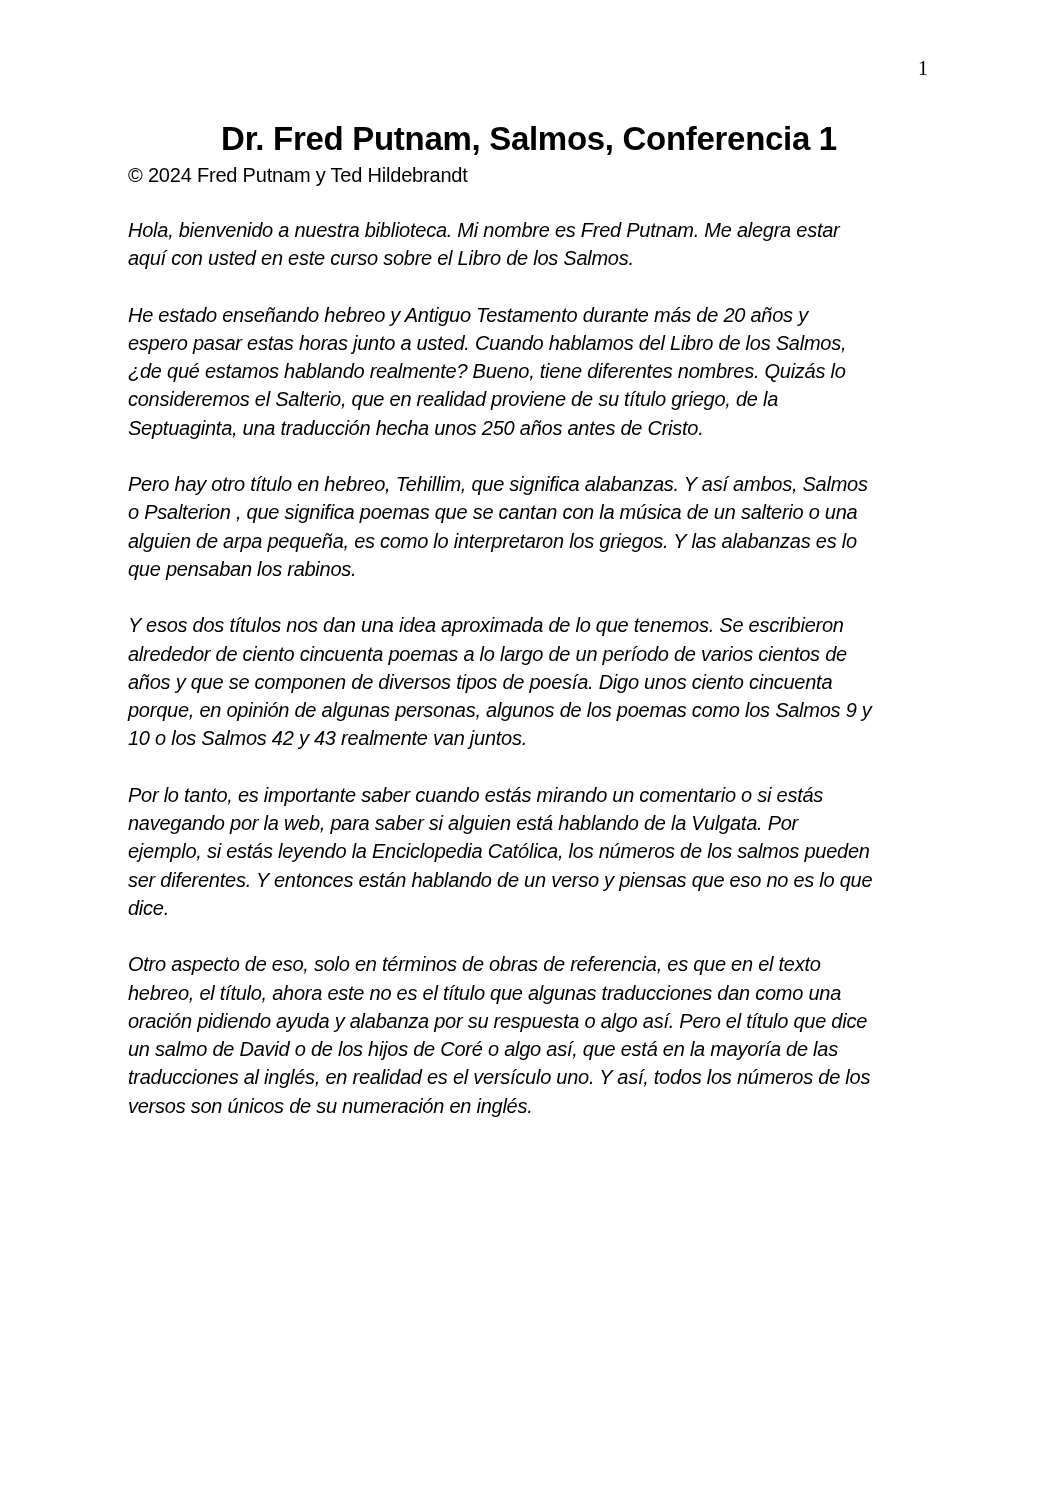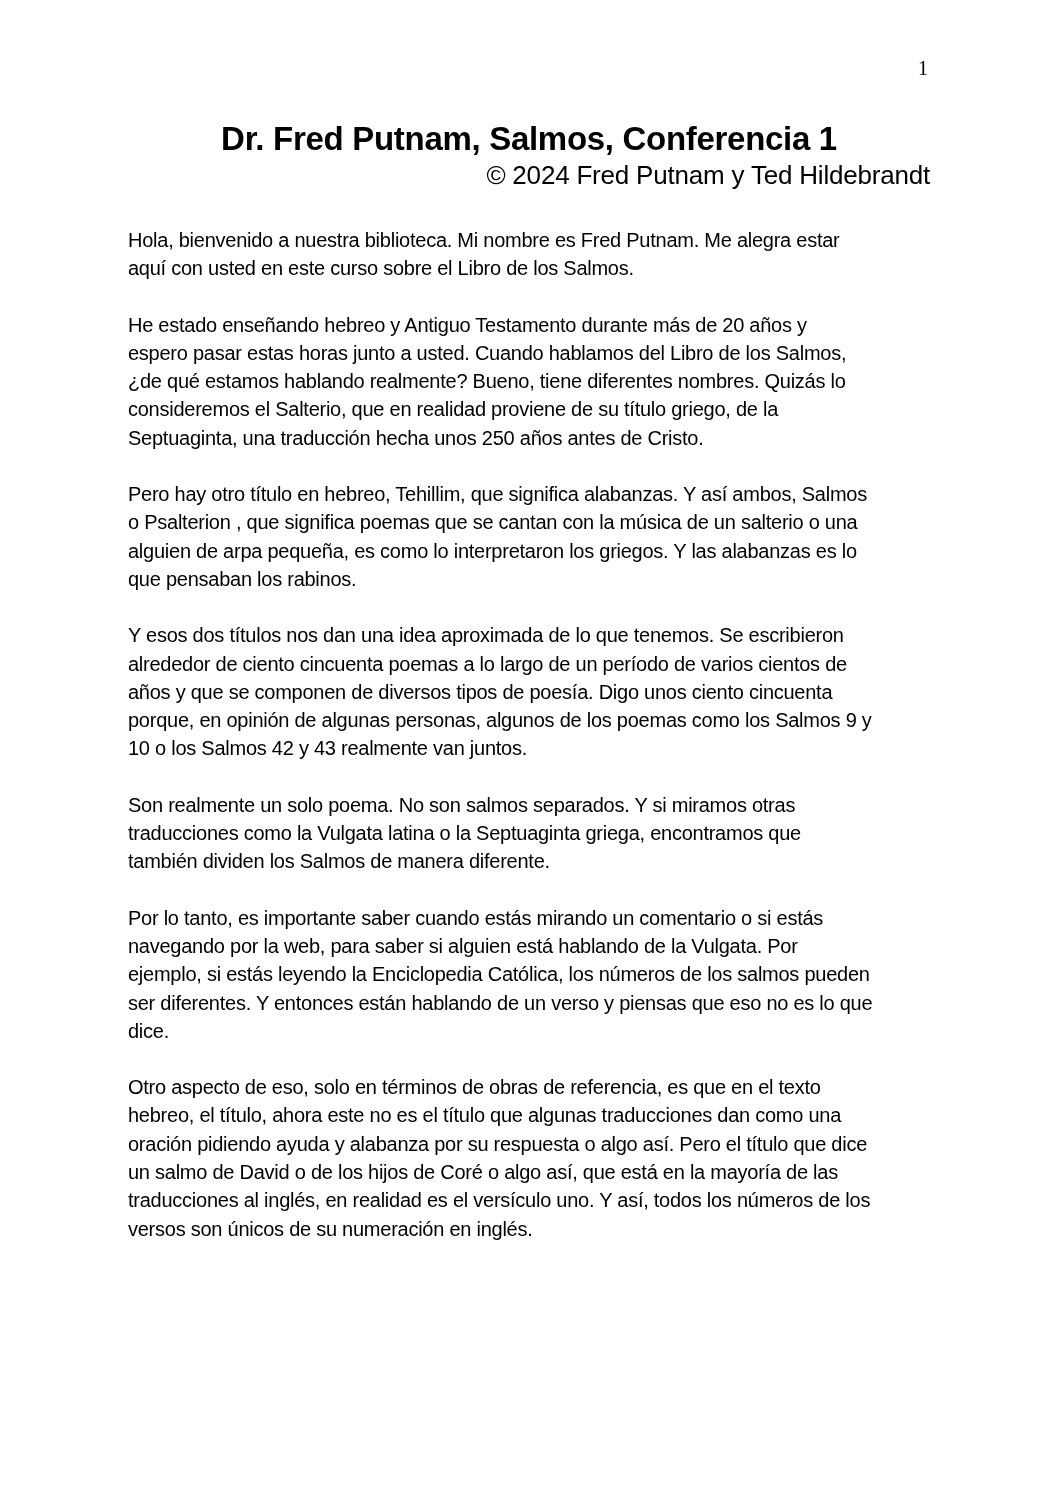--- a/index.html
+++ b/index.html
@@ -36,27 +36,28 @@
   }
   .doc-title {
     text-align: center;
     font-weight: 700;
     font-size: 33px;
     line-height: 42px;
     letter-spacing: -0.3px;
     white-space: nowrap;
   }
   .doc-subtitle {
-    text-align: right;
-    font-size: 26px;
+    text-align: left;
+    font-size: 20px;
     line-height: 30px;
     letter-spacing: -0.2px;
   }
   .body-text {
-    margin-top: 36px;
+    margin-top: 26px;
+    font-style: italic;
   }
   .para {
     margin: 0 0 28px 0;
     font-size: 20px;
     line-height: 28.3px;
     letter-spacing: -0.25px;
     white-space: pre;
     overflow: visible;
   }
 </style>
@@ -83,23 +84,20 @@
 Septuaginta, una traducción hecha unos 250 años antes de Cristo.</p>
       <p class="para">Pero hay otro título en hebreo, Tehillim, que significa alabanzas. Y así ambos, Salmos
 o Psalterion , que significa poemas que se cantan con la música de un salterio o una
 alguien de arpa pequeña, es como lo interpretaron los griegos. Y las alabanzas es lo
 que pensaban los rabinos.</p>
       <p class="para">Y esos dos títulos nos dan una idea aproximada de lo que tenemos. Se escribieron
 alrededor de ciento cincuenta poemas a lo largo de un período de varios cientos de
 años y que se componen de diversos tipos de poesía. Digo unos ciento cincuenta
 porque, en opinión de algunas personas, algunos de los poemas como los Salmos 9 y
 10 o los Salmos 42 y 43 realmente van juntos.</p>
-      <p class="para">Son realmente un solo poema. No son salmos separados. Y si miramos otras
-traducciones como la Vulgata latina o la Septuaginta griega, encontramos que
-también dividen los Salmos de manera diferente.</p>
       <p class="para">Por lo tanto, es importante saber cuando estás mirando un comentario o si estás
 navegando por la web, para saber si alguien está hablando de la Vulgata. Por
 ejemplo, si estás leyendo la Enciclopedia Católica, los números de los salmos pueden
 ser diferentes. Y entonces están hablando de un verso y piensas que eso no es lo que
 dice.</p>
       <p class="para">Otro aspecto de eso, solo en términos de obras de referencia, es que en el texto
 hebreo, el título, ahora este no es el título que algunas traducciones dan como una
 oración pidiendo ayuda y alabanza por su respuesta o algo así. Pero el título que dice
 un salmo de David o de los hijos de Coré o algo así, que está en la mayoría de las
 traducciones al inglés, en realidad es el versículo uno. Y así, todos los números de los

